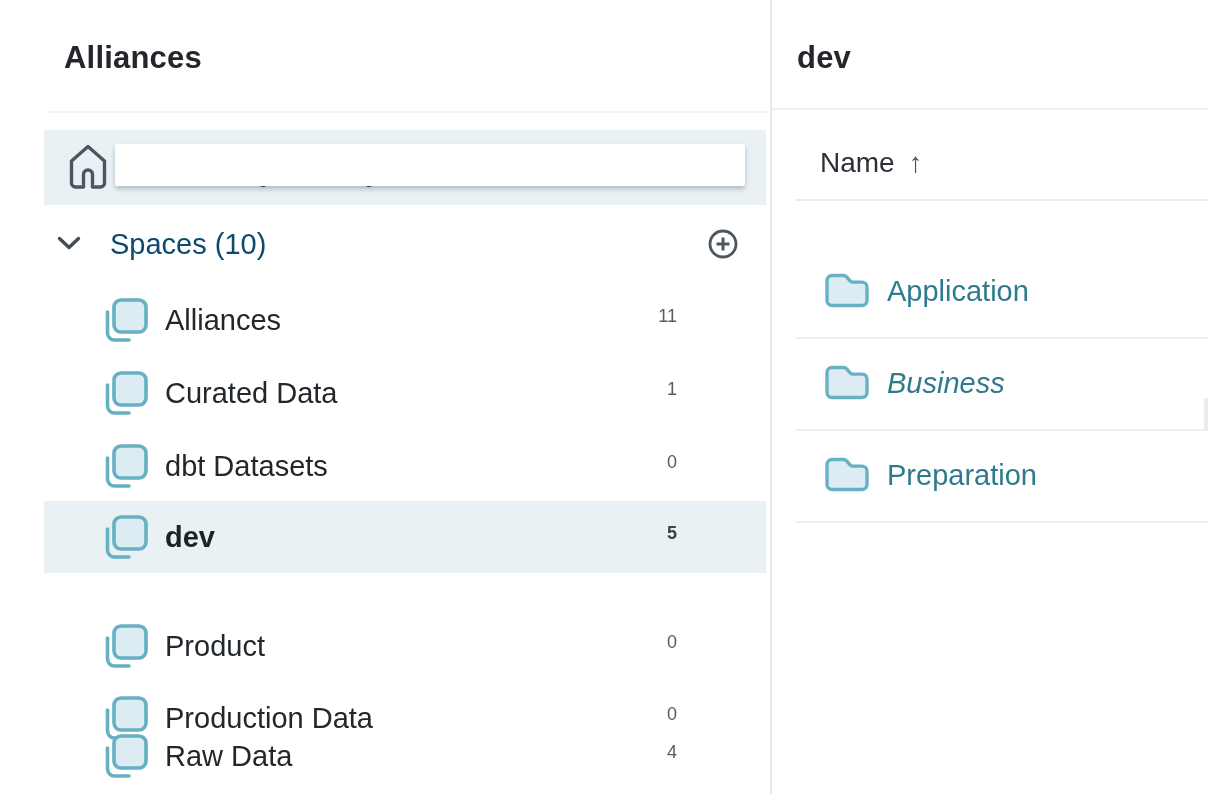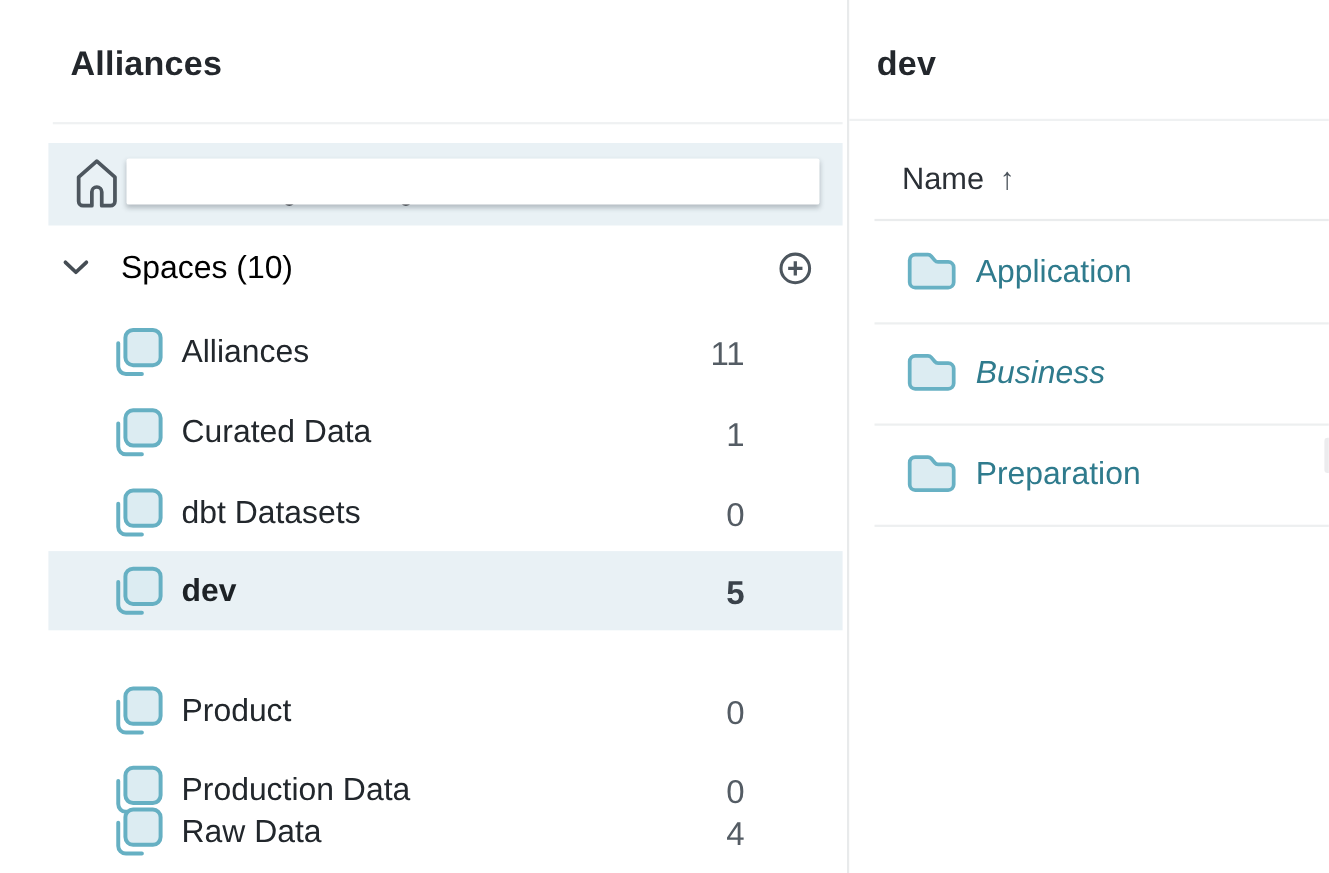--- a/index.html
+++ b/index.html
@@ -17,42 +17,42 @@
   #left-header-divider{left:48px;top:111px;width:718px;height:2px;background:#eff1f2;}
 
   #home-row{left:44px;top:130px;width:722px;height:75px;background:#e9f1f5;}
   #home-icon{left:24px;top:13px;}
   .redact-mark{position:absolute;width:12px;height:11px;background:#23282d;border-radius:0 0 6px 6px;z-index:0;}
   #redacted-box{left:71px;top:14px;width:630px;height:42px;background:#ffffff;border-radius:2px;
     box-shadow:0 3px 5px rgba(40,50,60,.28);z-index:1;}
 
   #spaces-header{left:44px;top:225px;width:722px;height:38px;}
   #spaces-chevron{left:12px;top:9px;}
-  #spaces-label{position:absolute;left:66px;top:3px;font-size:29px;color:#000000;}
+  #spaces-label{position:absolute;left:66px;top:3px;font-size:29px;color:#0c4a6e;}
   #add-space-btn{position:absolute;left:663px;top:3px;width:32px;height:32px;border:none;background:transparent;padding:0;cursor:pointer;}
 
   .space-row{position:absolute;left:44px;width:722px;height:72px;cursor:pointer;}
   .space-row.selected{background:#e9f1f5;}
   .space-icon{position:absolute;left:58px;top:13px;}
   .space-name{position:absolute;left:121px;top:20px;font-size:29px;color:#22272c;white-space:nowrap;}
   .space-row.selected .space-name{font-weight:700;color:#1d2226;}
-  .space-count{position:absolute;right:89px;top:22px;font-size:30px;color:#545c64;text-align:right;}
+  .space-count{position:absolute;right:89px;top:22px;font-size:18px;color:#545c64;text-align:right;}
   .space-row.selected .space-count{font-weight:700;color:#3a424a;}
 
   
   #panel-divider{left:770px;top:0;width:2px;height:794px;background:#e8eaeb;}
 
   
   #main-title{left:797px;top:40px;}
   #main-header-divider{left:772px;top:108px;width:436px;height:2px;background:#eff1f2;}
   #name-header{left:820px;top:147px;font-size:28px;color:#2b3036;cursor:pointer;}
   #sort-arrow{color:#4b535b;margin-left:14px;font-size:28px;}
   #name-header-divider{left:795px;top:199px;width:413px;height:2px;background:#eaeced;}
 
-  .folder-row{position:absolute;left:795px;width:413px;height:92px;border-bottom:2px solid #edeff0;cursor:pointer;}
+  .folder-row{position:absolute;left:795px;width:413px;height:92px;border-bottom:2px solid #edeff0;cursor:pointer;margin-top:44px;}
   .folder-icon{position:absolute;left:28px;top:25px;}
   .folder-link{position:absolute;left:92px;top:30px;font-size:29px;color:#2f7b8d;white-space:nowrap;}
 
   #edge-sliver{left:1204px;top:398px;width:4px;height:32px;background:#ececee;border-radius:3px 0 0 3px;}
 </style>
 </head>
 <body>
 
 <div class="abs panel-title" id="left-title">Alliances</div>
 <div class="abs" id="left-header-divider"></div>

